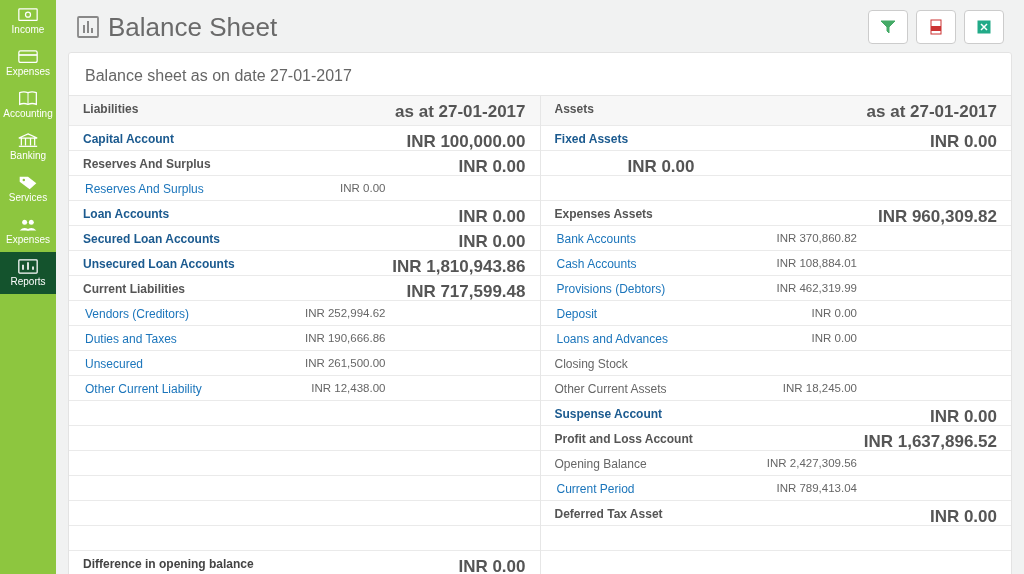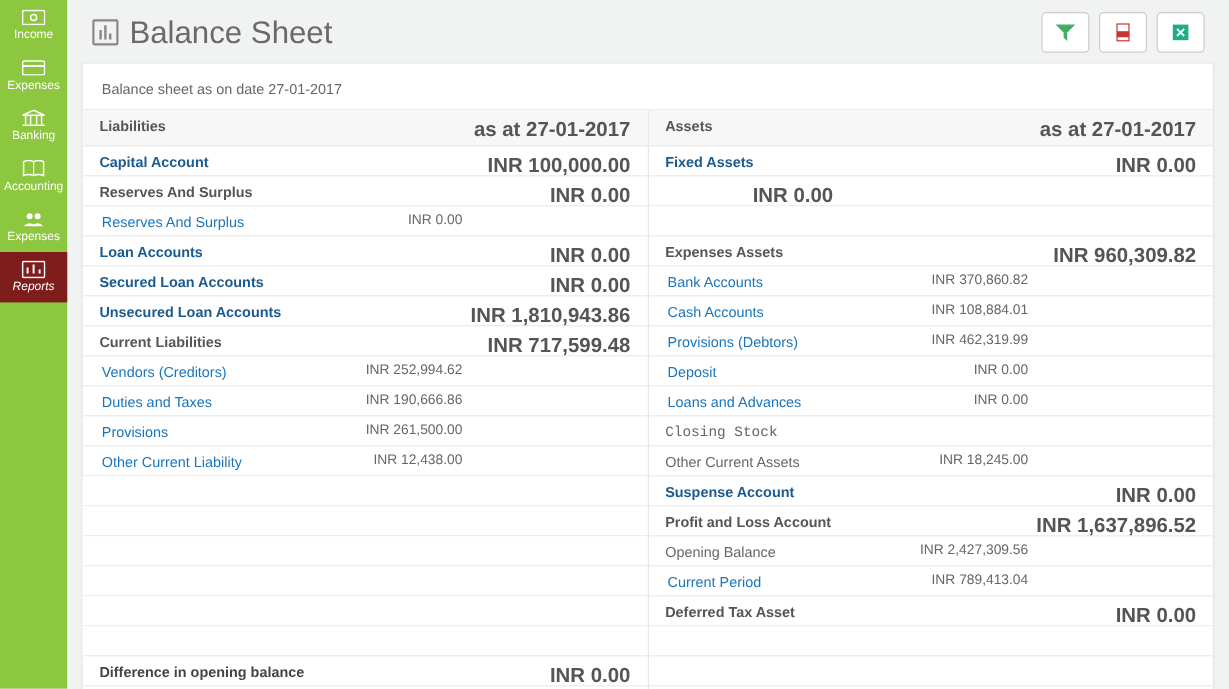--- a/index.html
+++ b/index.html
@@ -2,36 +2,36 @@
 <html><head>
 <meta charset="utf-8">
 <style>
   * { box-sizing: border-box; margin: 0; padding: 0; }
   html, body { height: 100%; font-family: -apple-system, "Helvetica Neue", Arial, sans-serif; font-size: 12.5px; color: #555; }
   body { display: flex; background: #f1f2f2; }
 
   
   .sidebar { width: 56px; background: #8dc63f; display: flex; flex-direction: column; align-items: stretch; }
   .side-item { height: 42px; display: flex; flex-direction: column; align-items: center; justify-content: center; color: #fff; font-size: 10px; gap: 2px; cursor: pointer; }
-  .side-item.active { background: #7f1d1d; font-style: italic; }
+  .side-item.active { background: #14532d; }
   .side-icon { width: 20px; height: 15px; display: flex; align-items: center; justify-content: center; }
   .side-icon svg { fill: #fff; }
 
   
   .main { flex: 1; display: flex; flex-direction: column; overflow: auto; }
   .titlebar { display: flex; align-items: center; padding: 10px 20px 8px 20px; }
   .titlebar .ttl-icon { width: 24px; height: 24px; margin-right: 8px; }
   .titlebar .ttl-icon svg { stroke: #888; fill: none; }
   .titlebar h1 { font-weight: 300; font-size: 26px; color: #6a6a6a; flex: 1; }
   .tool-btn { width: 40px; height: 34px; border: 1px solid #ccc; border-radius: 4px; background: #fff; margin-left: 8px; display: flex; align-items: center; justify-content: center; cursor: pointer; }
   .tool-btn svg { width: 16px; height: 16px; }
 
   
   .card { margin: 0 12px 14px 12px; background: #fff; border: 1px solid #e3e3e3; border-radius: 3px; }
-  .card-sub { padding: 14px 16px 10px 16px; color: #666; font-size: 12px; }
+  .card-sub { padding: 14px 16px 10px 16px; color: #666; font-size: 16px; }
 
   
   .sheet { display: flex; border-top: 1px solid #e6e6e6; }
   .col { flex: 1; }
   .col + .col { border-left: 1px solid #e6e6e6; }
 
   .row { display: flex; align-items: flex-start; padding: 6px 14px; height: 25px; border-bottom: 1px solid #eaeaea; font-size: 12px; }
   .row.head { background: #f7f7f7; font-weight: 600; color: #555; height: 30px; }
   .row.grp  { font-weight: 600; color: #555; }
   .row .lbl { flex: 1; white-space: nowrap; overflow: hidden; text-overflow: ellipsis; }
@@ -63,38 +63,47 @@
         <svg viewBox="0 0 24 16">
           <rect x="1" y="1" width="22" height="14" rx="2" fill="none" stroke="#fff" stroke-width="1.5"></rect>
           <line x1="1" y1="6" x2="23" y2="6" stroke="#fff" stroke-width="2"></line>
         </svg>
       </span>
     <span>Expenses</span>
   </div>
   <div class="side-item">
     <span class="side-icon">
         <svg viewBox="0 0 24 18">
+          <path d="M2 2 Q7 0 12 2 Q17 0 22 2 V16 Q17 14 12 16 Q7 14 2 16 Z" fill="none" stroke="#fff" stroke-width="1.5"></path>
+          <line x1="12" y1="2" x2="12" y2="16" stroke="#fff" stroke-width="1.2"></line>
+        </svg>
+      </span>
+    <span>Accounting</span>
+  </div>
+  <div class="side-item">
+    <span class="side-icon">
+        <svg viewBox="0 0 24 18">
           <polygon points="12,1 23,6 1,6" fill="none" stroke="#fff" stroke-width="1.5"></polygon>
           <line x1="4" y1="6" x2="4" y2="15" stroke="#fff" stroke-width="1.5"></line>
           <line x1="9" y1="6" x2="9" y2="15" stroke="#fff" stroke-width="1.5"></line>
           <line x1="15" y1="6" x2="15" y2="15" stroke="#fff" stroke-width="1.5"></line>
           <line x1="20" y1="6" x2="20" y2="15" stroke="#fff" stroke-width="1.5"></line>
           <line x1="1" y1="16" x2="23" y2="16" stroke="#fff" stroke-width="1.5"></line>
         </svg>
       </span>
     <span>Banking</span>
   </div>
   <div class="side-item">
     <span class="side-icon">
         <svg viewBox="0 0 24 18">
-          <path d="M2 2 Q7 0 12 2 Q17 0 22 2 V16 Q17 14 12 16 Q7 14 2 16 Z" fill="none" stroke="#fff" stroke-width="1.5"></path>
-          <line x1="12" y1="2" x2="12" y2="16" stroke="#fff" stroke-width="1.2"></line>
-        </svg>
-      </span>
-    <span>Accounting</span>
+          <path d="M2 2 H12 L22 10 L14 17 L2 8 Z" fill="#fff"></path>
+          <circle cx="7" cy="6" r="1.5" fill="#8dc63f"></circle>
+        </svg>
+      </span>
+    <span>Services</span>
   </div>
   <div class="side-item">
     <span class="side-icon">
         <svg viewBox="0 0 24 16">
           <circle cx="8" cy="5" r="3" fill="#fff"></circle>
           <circle cx="16" cy="5" r="3" fill="#fff"></circle>
           <path d="M2 15 Q8 9 14 15" fill="#fff"></path>
           <path d="M10 15 Q16 9 22 15" fill="#fff"></path>
         </svg>
       </span>
@@ -188,21 +197,21 @@
             <span class="lbl">Vendors (Creditors)</span>
             <span class="sub">INR 252,994.62</span>
             <span class="tot"></span>
           </div>
         <div class="row sub-item">
             <span class="lbl">Duties and Taxes</span>
             <span class="sub">INR 190,666.86</span>
             <span class="tot"></span>
           </div>
         <div class="row sub-item">
-            <span class="lbl">Provisions</span>
+            <span class="lbl">Unsecured</span>
             <span class="sub">INR 261,500.00</span>
             <span class="tot"></span>
           </div>
         <div class="row sub-item">
             <span class="lbl">Other Current Liability</span>
             <span class="sub">INR 12,438.00</span>
             <span class="tot"></span>
           </div>
         <div class="row blank">
             <span class="lbl">&nbsp;</span>
@@ -270,21 +279,21 @@
             <span class="lbl">Deposit</span>
             <span class="sub">INR 0.00</span>
             <span class="tot"></span>
           </div>
         <div class="row sub-item">
             <span class="lbl">Loans and Advances</span>
             <span class="sub">INR 0.00</span>
             <span class="tot"></span>
           </div>
         <div class="row">
-            <span class="lbl" style="color:#666;font-family:Liberation Mono, monospace;">Closing Stock</span>
+            <span class="lbl" style="color:#666;">Closing Stock</span>
             <span class="sub"></span>
             <span class="tot"></span>
           </div>
         <div class="row">
             <span class="lbl" style="color:#666;">Other Current Assets</span>
             <span class="sub">INR 18,245.00</span>
             <span class="tot"></span>
           </div>
         <div class="row major">
             <span class="lbl">Suspense Account</span>

